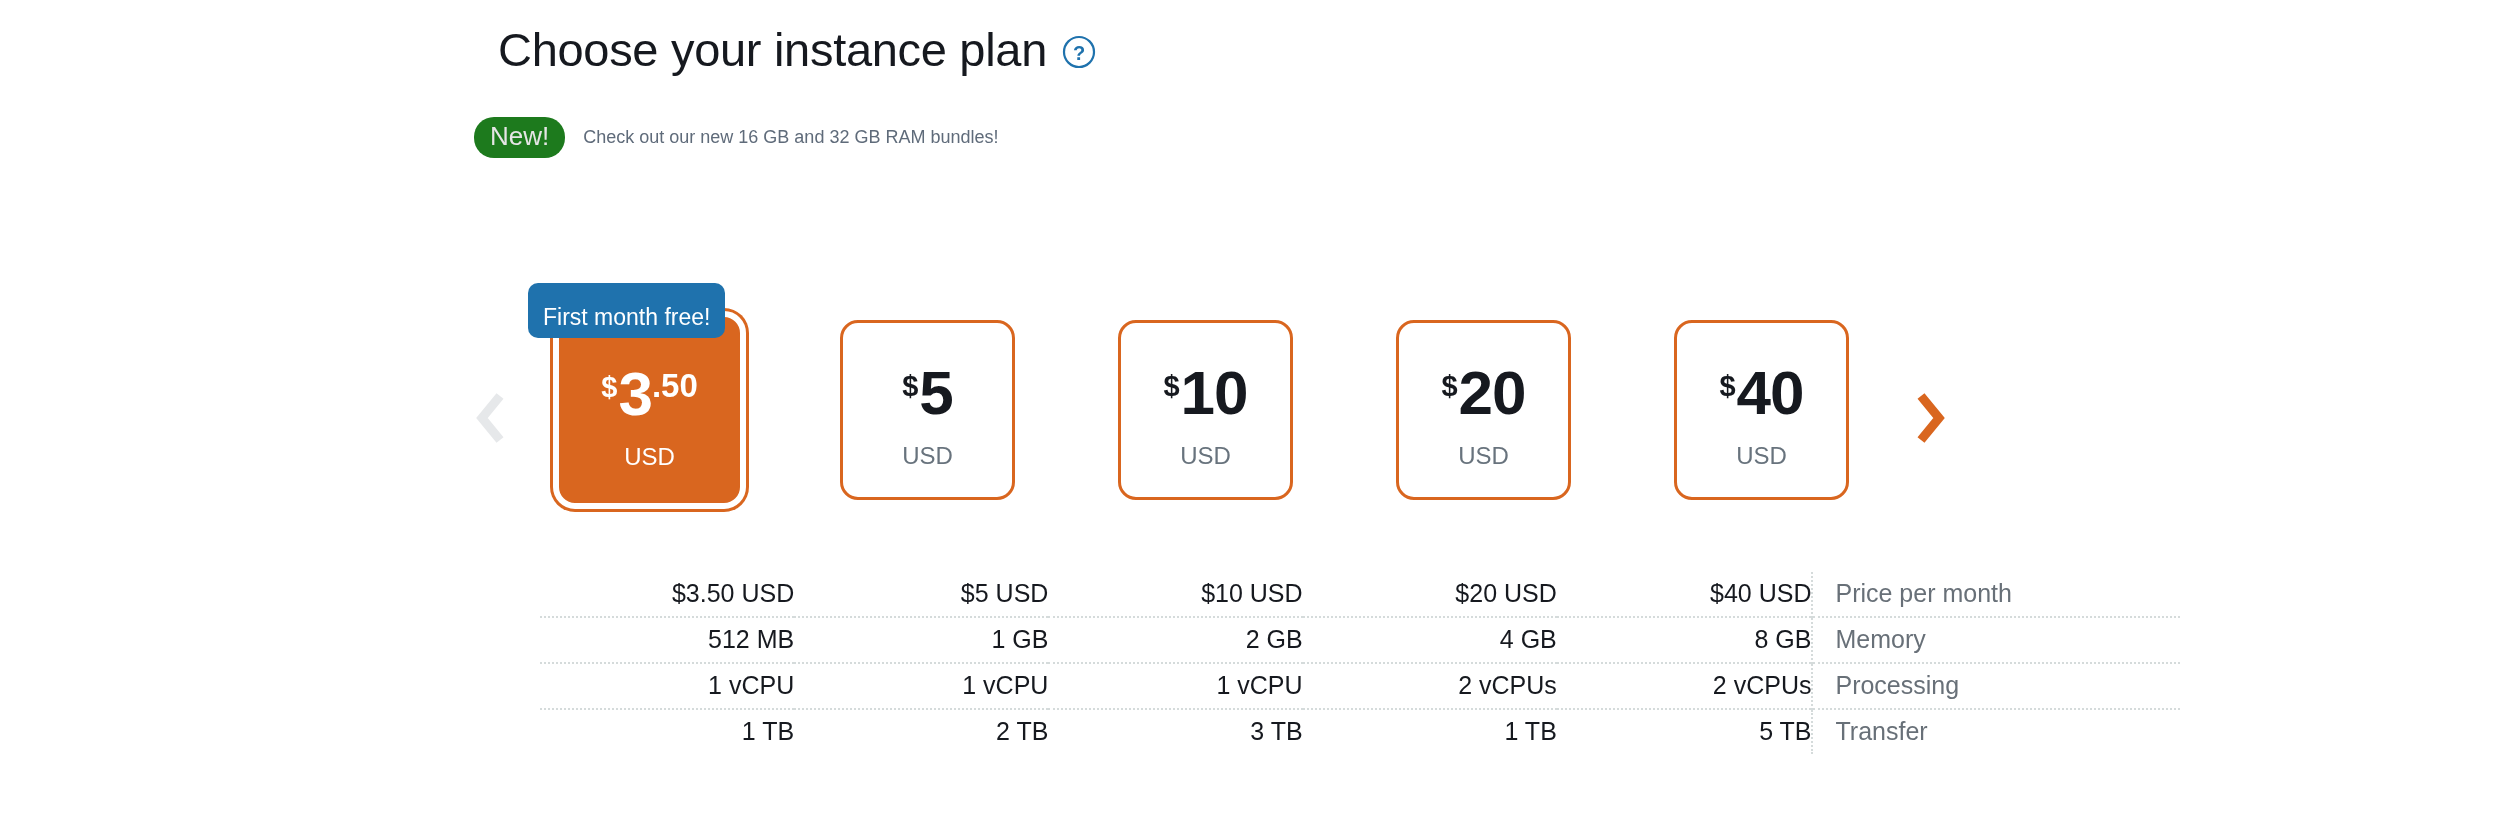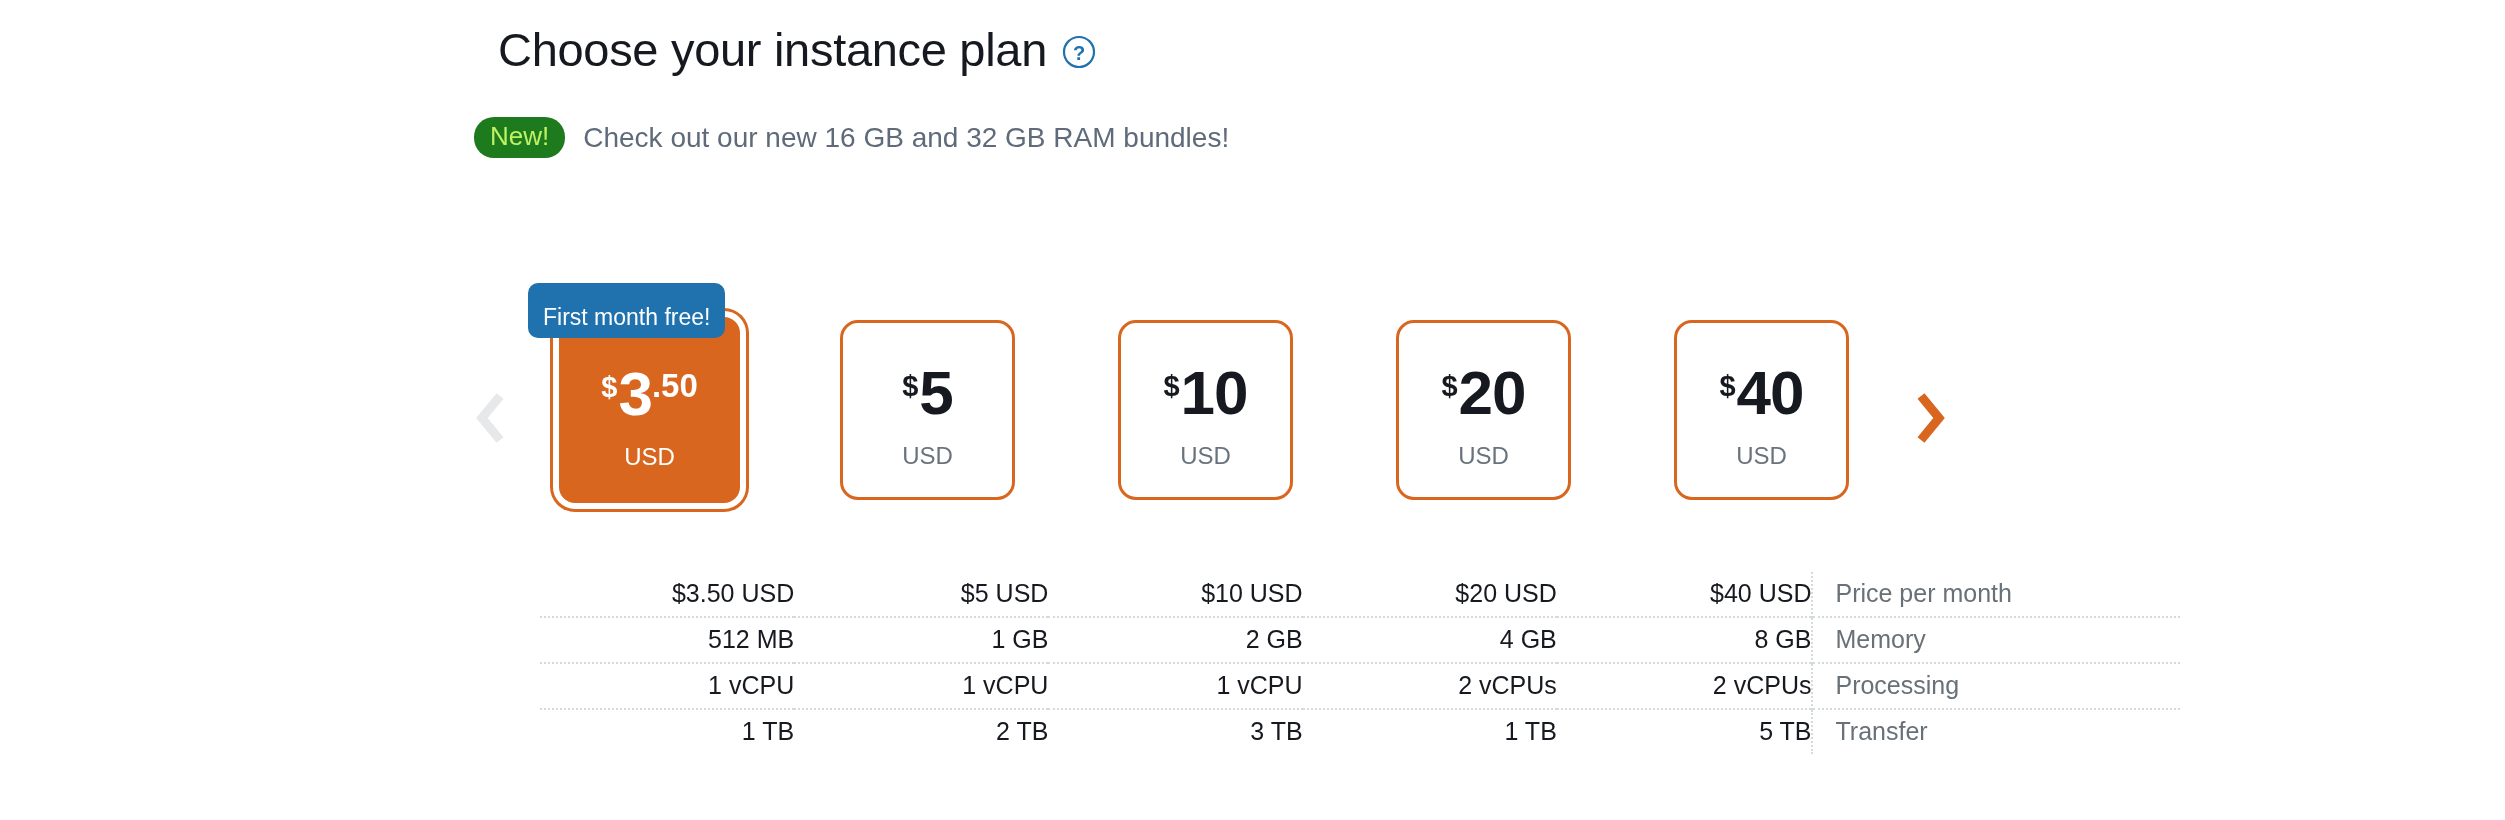--- a/index.html
+++ b/index.html
@@ -52,30 +52,30 @@
   .new-row {
     position: absolute;
     left: 474px;
     top: 117px;
     display: flex;
     align-items: center;
     gap: 18px;
   }
   .new-badge {
     background: #1d7a1d;
-    color: #bef264;
+    color: #e5e5e5;
     font-size: 26px;
     font-weight: 400;
     border-radius: 20px;
     padding: 6px 16px 8px 16px;
     line-height: 1.05;
     white-space: nowrap;
   }
   .new-text {
-    font-size: 28px;
+    font-size: 18px;
     color: #5f6b7a;
     white-space: nowrap;
   }
 
   
   .sort-row {
     position: absolute;
     left: 474px;
     top: 205px;
     display: flex;

